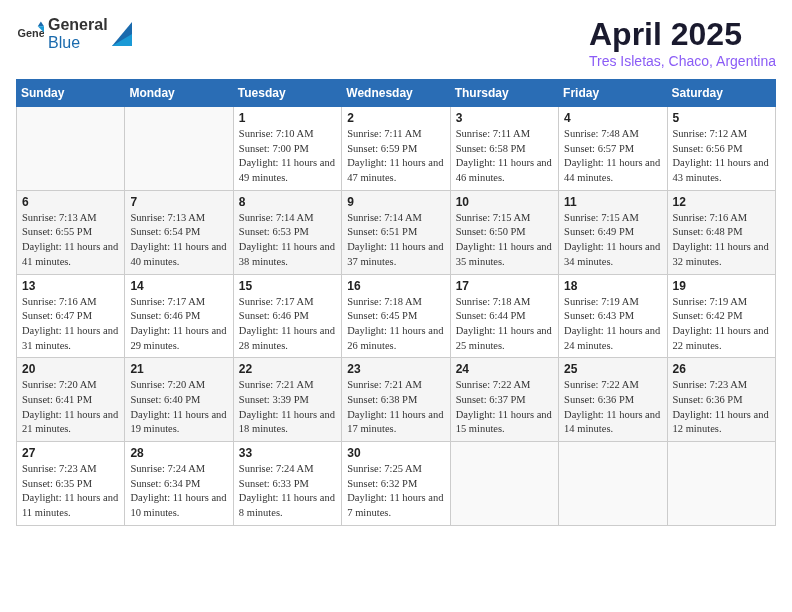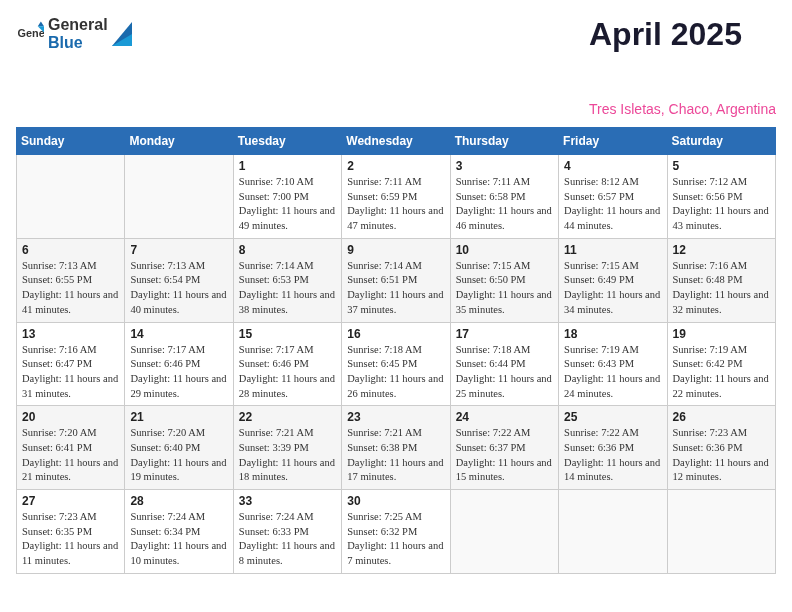--- a/index.html
+++ b/index.html
@@ -28,22 +28,21 @@
     .title-area {
       text-align: left;
     }
     .main-title {
       font-size: 32px;
       font-weight: bold;
       color: #1a1a2e;
     }
     .subtitle {
       font-size: 14px;
-      color: #ec4899;
-      margin-top: 48px;
+      color: #8b5cf6;
     }
     table {
       width: 100%;
       border-collapse: collapse;
       font-size: 11px;
     }
     thead tr th {
       background-color: #2a6db5;
       color: #fff;
       padding: 6px 4px;
@@ -87,21 +86,21 @@
   <div class="logo">
     <svg class="logo-icon" viewBox="0 0 36 36" xmlns="http://www.w3.org/2000/svg">
       <text x="2" y="22" font-size="14" font-weight="bold" fill="#333">General</text>
 
       <polygon points="28,8 36,8 32,2" fill="#1a6aad"></polygon>
       <polygon points="28,8 36,8 36,16" fill="#1a9ad6"></polygon>
     </svg>
     <div>
       <span>
         <span style="color:#333; font-weight:bold; font-size:16px;">General</span><br>
-        <span style="color:#1a6aad; font-weight:bold; font-size:16px;">Blue</span>
+        <span style="color:#1a6aad; font-weight:normal; font-size:16px;">Blue</span>
       </span>
     </div>
     <svg width="20" height="24" viewBox="0 0 20 24">
       <polygon points="0,24 20,24 20,0" fill="#1a6aad"></polygon>
       <polygon points="0,24 20,24 20,12" fill="#1a9ad6"></polygon>
     </svg>
   </div>
   <div class="title-area">
     <div class="main-title">April 2025</div>
     <div class="subtitle">Tres Isletas, Chaco, Argentina</div>
@@ -137,21 +136,21 @@
 Daylight: 11 hours and 47 minutes.</div>
         </td>
         <td>
           <span class="day-number">3</span>
           <div class="day-detail">Sunrise: 7:11 AM
 Sunset: 6:58 PM
 Daylight: 11 hours and 46 minutes.</div>
         </td>
         <td>
           <span class="day-number">4</span>
-          <div class="day-detail">Sunrise: 8:12 AM
+          <div class="day-detail">Sunrise: 7:48 AM
 Sunset: 6:57 PM
 Daylight: 11 hours and 44 minutes.</div>
         </td>
         <td>
           <span class="day-number">5</span>
           <div class="day-detail">Sunrise: 7:12 AM
 Sunset: 6:56 PM
 Daylight: 11 hours and 43 minutes.</div>
         </td>
       </tr>

